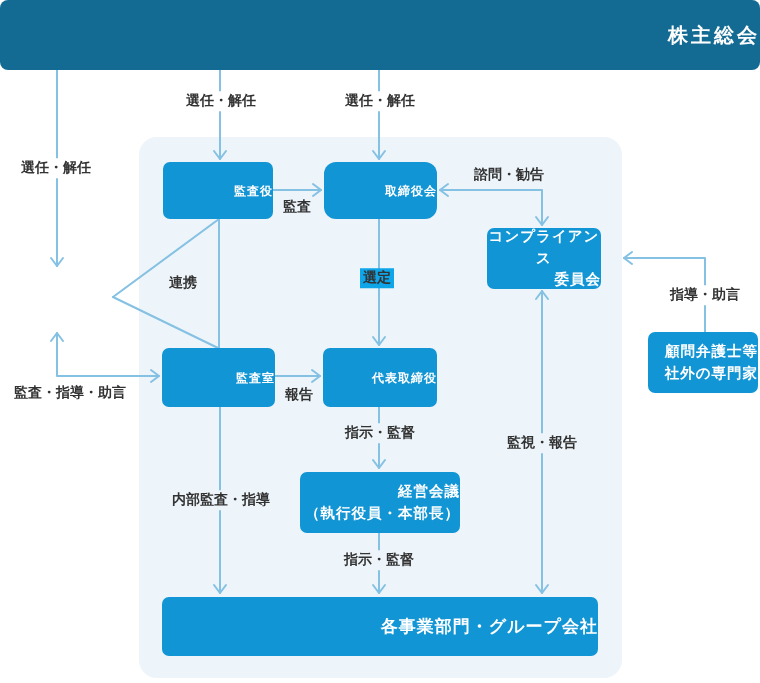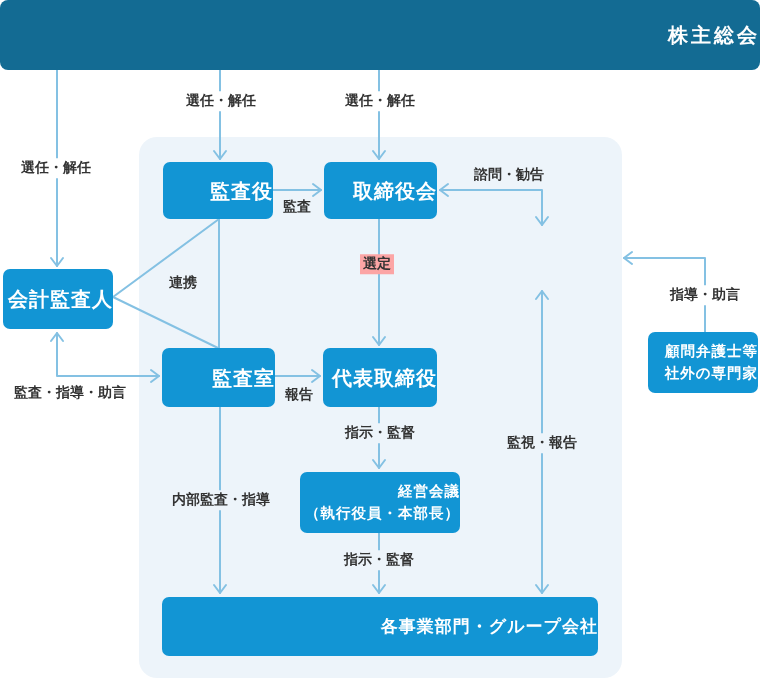--- a/index.html
+++ b/index.html
@@ -9,21 +9,21 @@
   }
   .panel{position:absolute;background:#EDF4FA;border-radius:18px;}
   svg.connectors{position:absolute;left:0;top:0;pointer-events:none;}
   .box{
     position:absolute;display:flex;flex-direction:column;align-items:flex-end;justify-content:center;
     background:#1295D4;color:#ffffff;font-weight:bold;border-radius:7px;
     text-align:center;letter-spacing:1px;line-height:1.5;
   }
   .box .l{display:block;}
   .banner{background:#136B93;border-radius:8px;font-size:20px;letter-spacing:3px;}
-  .fs16{font-size:20px;}
+  .fs16{font-size:12px;}
   .fs17{font-size:17px;}
   .two{font-size:14.5px;}
   .edge-label{
     position:absolute;transform:translate(-50%,-50%);
     font-size:14px;font-weight:600;color:#333333;white-space:nowrap;
     padding:1px 3px;line-height:1.25;
   }
 </style>
 </head>
 <body>
@@ -68,28 +68,29 @@
     </svg>
 
   <div class="box banner" style="left: 0px; top: 0px; width: 760px; height: 70px;">
     <span class="l">株主総会</span>
   </div>
 
   <div class="box fs16" style="left: 163px; top: 162px; width: 110px; height: 57px;">
     <span class="l">監査役</span>
   </div>
 
-  <div class="box fs16" style="left: 324px; top: 162px; width: 113px; height: 57px;">
+  <div class="box fs16" style="left: 324px; top: 162px; width: 113px; height: 57px; border-radius: 12px;">
     <span class="l">取締役会</span>
   </div>
 
+  <div class="box two" style="left: 487px; top: 228px; width: 114px; height: 61px;">
+    <span class="l">コンプライアンス</span>
+    <span class="l">委員会</span>
+  </div>
 
-  <div class="box fs16" style="left: 3px; top: 269px; width: 110px; height: 60px;">
-    <span class="l">会計監査人</span>
-  </div>
 
   <div class="box fs16" style="left: 162px; top: 348px; width: 113px; height: 59px;">
     <span class="l">監査室</span>
   </div>
 
   <div class="box fs16" style="left: 323px; top: 348px; width: 114px; height: 59px;">
     <span class="l">代表取締役</span>
   </div>
 
   <div class="box two" style="left: 300px; top: 472px; width: 160px; height: 61px;">
@@ -106,21 +107,21 @@
     <span class="l">各事業部門・グループ会社</span>
   </div>
 
   <div id="labels">
       <div class="edge-label" style="left: 56px; top: 168px; background: rgb(255, 255, 255);">選任・解任</div>
       <div class="edge-label" style="left: 221px; top: 101px; background: rgb(255, 255, 255);">選任・解任</div>
       <div class="edge-label" style="left: 380px; top: 101px; background: rgb(255, 255, 255);">選任・解任</div>
       <div class="edge-label" style="left: 297px; top: 207px; background: rgb(237, 244, 250);">監査</div>
       <div class="edge-label" style="left: 494px; top: 175px; background: rgb(237, 244, 250); margin-left: 15px;">諮問・勧告</div>
       <div class="edge-label" style="left: 183px; top: 283px; background: rgb(237, 244, 250);">連携</div>
-      <div class="edge-label" style="left: 377px; top: 264px; background: #fca5a5;">選定</div>
+      <div class="edge-label" style="left: 377px; top: 278px; background: #0ea5e9;">選定</div>
       <div class="edge-label" style="left: 299px; top: 395px; background: rgb(237, 244, 250);">報告</div>
       <div class="edge-label" style="left: 70px; top: 393px; background: rgb(255, 255, 255);">監査・指導・助言</div>
       <div class="edge-label" style="left: 380px; top: 433px; background: rgb(237, 244, 250);">指示・監督</div>
       <div class="edge-label" style="left: 221px; top: 500px; background: rgb(237, 244, 250);">内部監査・指導</div>
       <div class="edge-label" style="left: 379px; top: 560px; background: rgb(237, 244, 250);">指示・監督</div>
       <div class="edge-label" style="left: 542px; top: 443px; background: rgb(237, 244, 250);">監視・報告</div>
       <div class="edge-label" style="left: 705px; top: 295px; background: rgb(255, 255, 255);">指導・助言</div>
     </div>
 
 </div>

